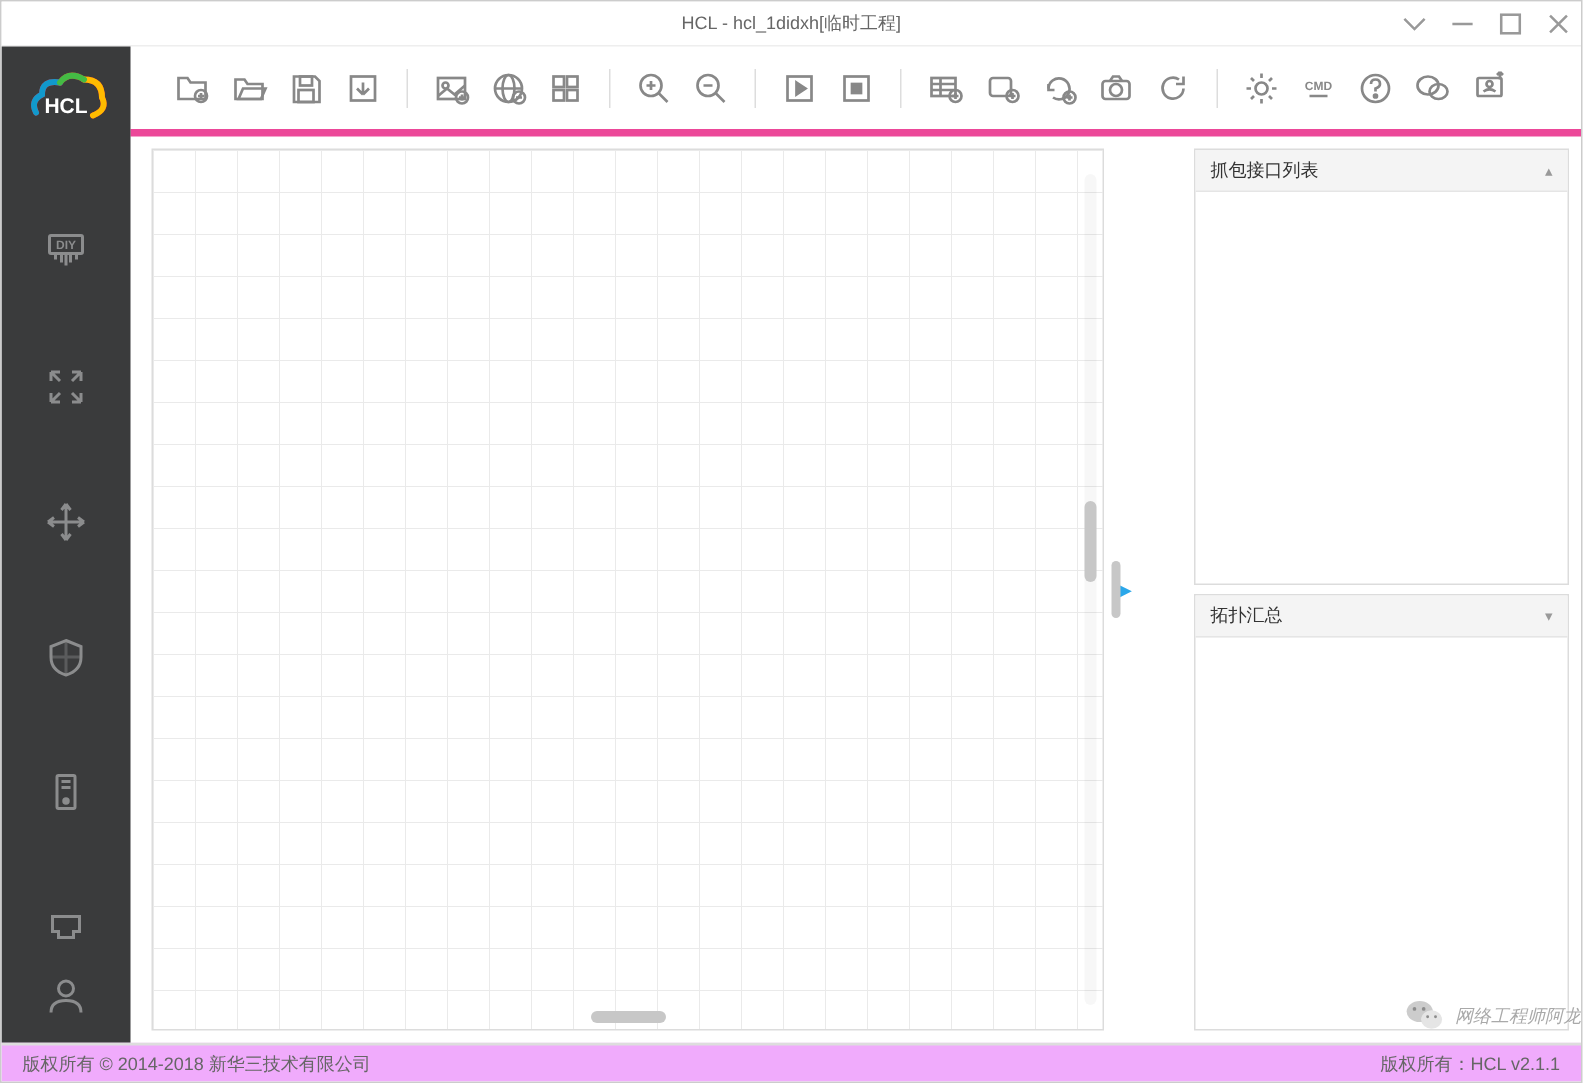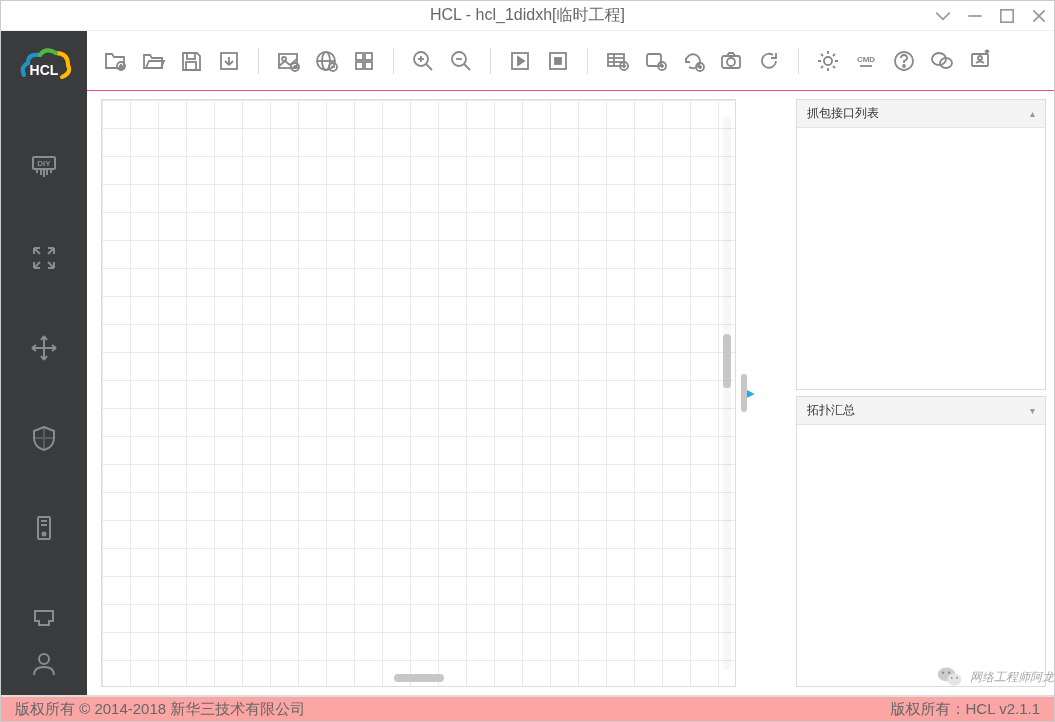--- a/index.html
+++ b/index.html
@@ -1,39 +1,39 @@
 <!DOCTYPE html>
 <html><head>
 <meta charset="utf-8">
 <style>
 * { box-sizing: border-box; margin: 0; padding: 0; }
 body { font-family: "Microsoft YaHei", Arial, sans-serif; font-size: 12px; background: #fff; width: 1055px; height: 722px; overflow: hidden; position: relative; border: 1px solid #ccc; }
 
 
 .titlebar { height: 30px; background: #fff; display: flex; align-items: center; position: relative; border-bottom: 1px solid #eee; }
-.titlebar .title { position: absolute; left: 50%; transform: translateX(-50%); color: #666; font-size: 16px; }
+.titlebar .title { position: absolute; left: 50%; transform: translateX(-50%); color: #666; font-size: 12px; }
 .titlebar .win-controls { position: absolute; right: 6px; display: flex; gap: 14px; align-items: center; color: #999; }
 .titlebar .win-controls span { cursor: pointer; display: inline-flex; align-items: center; justify-content: center; width: 18px; height: 18px; }
 
 
 .main { display: flex; height: calc(100% - 30px - 26px); }
 
 
 .sidebar { width: 86px; background: #3a3b3c; display: flex; flex-direction: column; align-items: center; padding-top: 14px; gap: 56px; position: relative; }
 .logo { width: 60px; height: 44px; position: relative; margin-bottom: 6px; }
 .logo svg { width: 100%; height: 100%; }
 .side-icon { width: 34px; height: 34px; display: flex; align-items: center; justify-content: center; color: #8b8c8d; cursor: pointer; }
 .side-icon svg { width: 30px; height: 30px; stroke: #8b8c8d; fill: none; stroke-width: 2; }
 .sidebar .user-icon { position: absolute; bottom: 14px; }
 
 
 .content { flex: 1; display: flex; flex-direction: column; background: #fff; }
 
 
-.toolbar { height: 60px; display: flex; align-items: center; padding: 0 13px; gap: 8px; border-bottom: 1px solid #ec4899; }
+.toolbar { height: 60px; display: flex; align-items: center; padding: 0 26px; gap: 8px; border-bottom: 5px solid #ec4899; }
 .tool-btn { width: 30px; height: 30px; display: flex; align-items: center; justify-content: center; color: #888; cursor: pointer; }
 .tool-btn svg { width: 26px; height: 26px; stroke: #888; fill: none; stroke-width: 1.8; }
 .tool-sep { width: 1px; height: 26px; background: #ddd; margin: 0 6px; }
 
 
 .workspace { flex: 1; display: flex; position: relative; }
 
 
 .canvas-wrap { flex: 1; padding: 8px 4px 8px 14px; position: relative; }
 .canvas { width: 100%; height: 100%; border: 1px solid #dcdcdc; background-color: #fff;
@@ -53,21 +53,21 @@
 .panel { border: 1px solid #dcdcdc; background: #fff; display: flex; flex-direction: column; }
 .panel-header { height: 28px; background: #f4f4f4; display: flex; align-items: center; justify-content: space-between; padding: 0 10px; border-bottom: 1px solid #e5e5e5; font-size: 12px; color: #333; }
 .panel-header .collapse { color: #999; cursor: pointer; font-size: 10px; }
 .panel-body { flex: 1; padding: 8px 10px; }
 .panel-cols { display: flex; gap: 60px; }
 .panel-cols span { color: #1aa3e8; cursor: pointer; }
 .panel.capture { flex: 1; min-height: 280px; }
 .panel.topo { flex: 1; min-height: 250px; gap: 18px; }
 
 
-.statusbar { height: 26px; border-top: 2px solid #ddd; display: flex; align-items: center; justify-content: space-between; padding: 0 14px; color: #666; font-size: 15px; background: #fca5a5; }
+.statusbar { height: 26px; border-top: 2px solid #ddd; display: flex; align-items: center; justify-content: space-between; padding: 0 14px; color: #666; font-size: 12px; background: #f0abfc; }
 
 
 .watermark { position: absolute; right: 0; bottom: 30px; display: flex; align-items: center; gap: 6px; color: #999; font-size: 12px; opacity: 0.75; pointer-events: none; }
 .watermark .wechat { width: 28px; height: 28px; }
 .watermark .txt { text-shadow: 0 0 2px #fff, 0 0 2px #fff; font-style: italic; font-weight: 500; color: #8d8d8d; }
 </style>
 </head>
 <body>
 
 <div class="titlebar">

